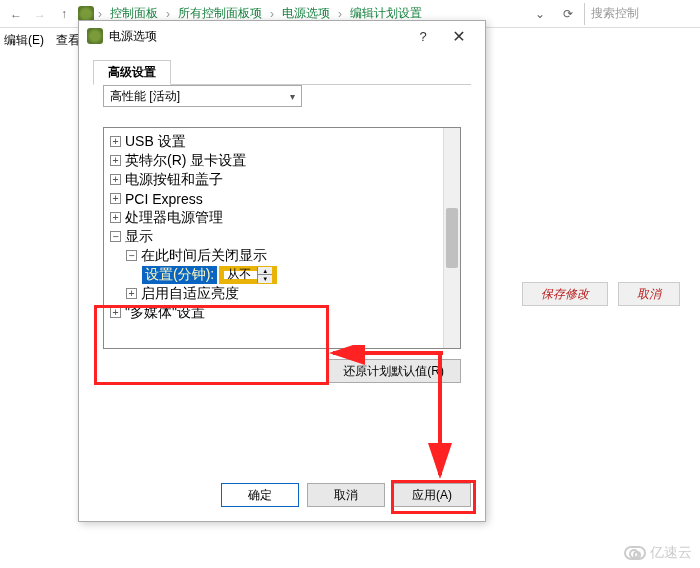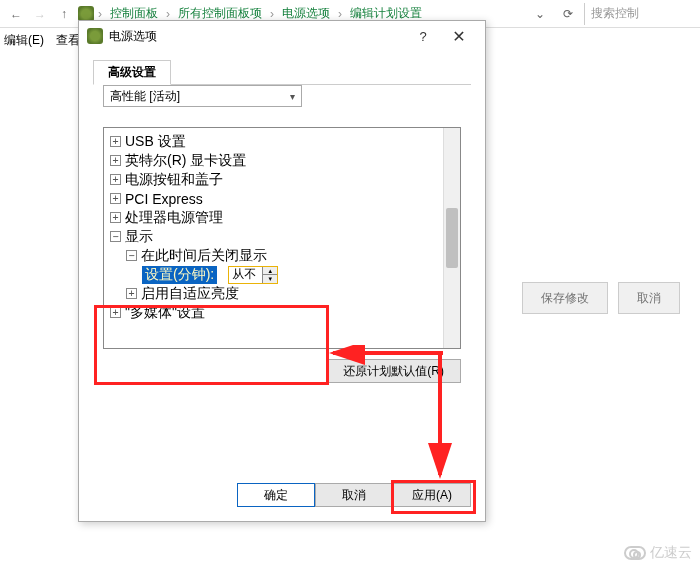--- a/index.html
+++ b/index.html
@@ -11,21 +11,21 @@
     .bc-item { color: #15803d; padding: 0 4px; cursor: pointer; }
     .bc-sep { color: #999; }
     .bc-spacer { flex: 1; }
     .bc-refresh { width: 24px; text-align: center; color: #666; cursor: pointer; }
     .bc-search { width: 110px; height: 22px; border-left: 1px solid #ccc; padding: 0 6px; color: #999; display: flex; align-items: center; }
     
     .menu-bar { height: 24px; display: flex; align-items: center; padding: 0 4px; gap: 12px; }
     .menu-item { cursor: pointer; }
     
     .side-buttons { position: absolute; right: 20px; top: 282px; display: flex; gap: 10px; }
-    .side-btn { height: 32px; padding: 0 18px; border: 1px solid #ccc; background: #f0f0f0; color: #737373; font-size: 12px; display: inline-flex; align-items: center; }
+    .side-btn { height: 24px; padding: 0 18px; border: 1px solid #ccc; background: #f0f0f0; color: #b91c1c; font-size: 12px; display: inline-flex; align-items: center; font-style: italic; }
     
     .dialog { position: absolute; left: 78px; top: 20px; width: 408px; height: 502px; background: #fff; border: 1px solid #aaa; box-shadow: 2px 2px 8px rgba(0,0,0,0.2); }
     .titlebar { height: 30px; display: flex; align-items: center; padding: 0 8px; }
     .tb-icon { width: 16px; height: 16px; background: radial-gradient(circle, #7a9b3a 40%, #5a7a2a 70%); border-radius: 3px; margin-right: 6px; }
     .tb-title { flex: 1; font-size: 12px; }
     .tb-btn { width: 36px; height: 28px; display: inline-flex; align-items: center; justify-content: center; color: #333; cursor: pointer; font-size: 13px; }
     .tb-btn.close { font-size: 16px; }
     
     .dialog-body { padding: 8px 14px; }
     .tab-strip { border-bottom: 1px solid #ccc; height: 26px; position: relative; }
@@ -39,32 +39,32 @@
     .plan-select .chev { font-size: 10px; color: #555; }
     
     .tree-box { margin: 0 10px; border: 1px solid #888; height: 222px; position: relative; }
     .tree-content { padding: 4px 2px; }
     .tree-row { display: flex; align-items: center; height: 19px; padding-left: 4px; }
     .tree-toggle { width: 11px; height: 11px; border: 1px solid #888; display: inline-flex; align-items: center; justify-content: center; font-size: 10px; line-height: 1; margin-right: 4px; cursor: pointer; color: #555; font-family: monospace; }
     .tree-indent-1 { padding-left: 20px; }
     .tree-indent-2 { padding-left: 36px; }
     .tree-label { font-size: 14px; }
     .sel-label { background: #0a64c2; color: #fef9c3; padding: 0 3px; }
-    .spin-box { display: inline-flex; align-items: center; margin-left: 11px; border: 1px solid #eab308; height: 18px; }
+    .spin-box { display: inline-flex; align-items: center; margin-left: 2px; border: 5px solid #eab308; height: 18px; }
     .spin-val { padding: 0 6px 0 3px; font-size: 12px; }
     .spin-btns { display: flex; flex-direction: column; border-left: 1px solid #888; }
     .spin-b { width: 14px; height: 8px; font-size: 7px; text-align: center; line-height: 8px; cursor: pointer; background: #eee; border-bottom: 1px solid #888; }
     .spin-b:last-child { border-bottom: none; }
     .tree-scroll { position: absolute; right: 0; top: 0; bottom: 0; width: 17px; background: #f0f0f0; border-left: 1px solid #ddd; }
     .scroll-thumb { position: absolute; left: 2px; right: 2px; top: 80px; height: 60px; background: #c0c0c0; border-radius: 2px; }
     
     .restore-row { display: flex; justify-content: flex-end; padding: 10px 10px 0; }
     .restore-btn { height: 24px; padding: 0 16px; border: 1px solid #aaa; background: #e8e8e8; cursor: pointer; font-size: 12px; }
     
-    .dlg-buttons { position: absolute; bottom: 14px; right: 14px; display: flex; }
+    .dlg-buttons { position: absolute; bottom: 14px; right: 14px; display: flex; gap: 8px; }
     .dlg-btn { width: 78px; height: 24px; border: 1px solid #aaa; background: #e8e8e8; cursor: pointer; font-size: 12px; display: inline-flex; align-items: center; justify-content: center; }
     .dlg-btn.ok { border: 1px solid #0a64c2; background: #fff; }
     
     .red-box { position: absolute; border: 3px solid #f22; pointer-events: none; }
     .arrow-svg { position: absolute; pointer-events: none; }
     
     .watermark { position: absolute; right: 8px; bottom: 6px; color: #ccc; font-size: 14px; display: flex; align-items: center; gap: 4px; }
     .wm-icon { width: 22px; height: 14px; border: 2px solid #ccc; border-radius: 8px; position: relative; }
     .wm-icon::before { content: ''; position: absolute; left: 3px; top: 1px; width: 6px; height: 6px; border: 2px solid #ccc; border-radius: 50%; }
     .wm-icon::after { content: ''; position: absolute; right: 3px; top: 3px; width: 4px; height: 4px; border: 2px solid #ccc; border-radius: 50%; }

